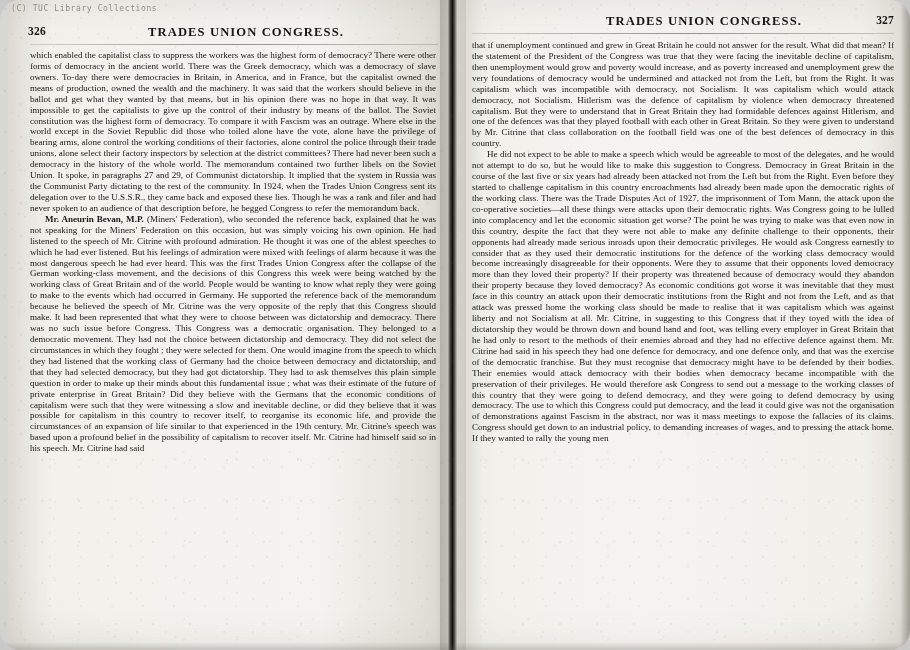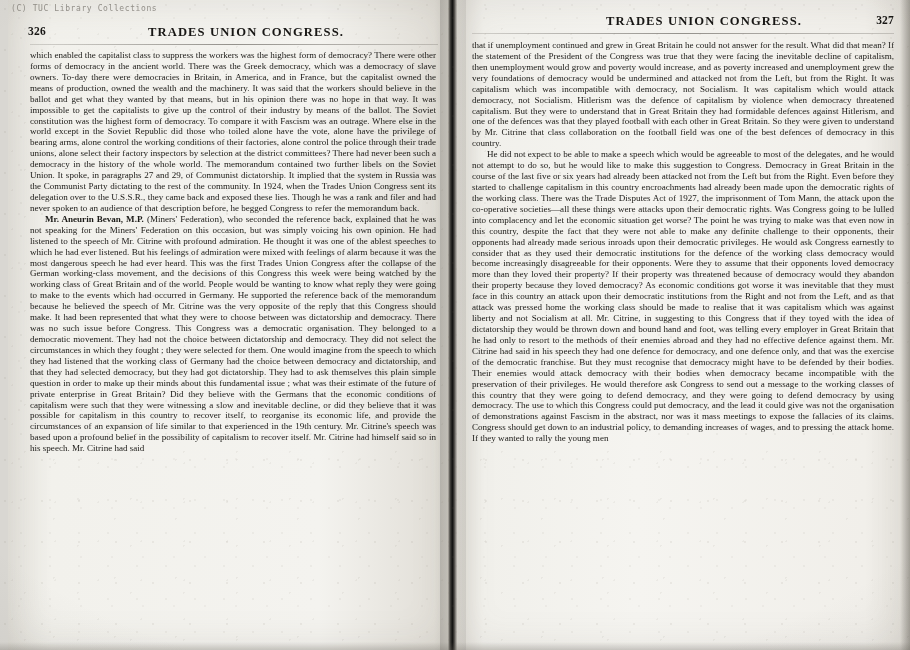--- a/index.html
+++ b/index.html
@@ -9,20 +9,21 @@
     background:#c9c9c9;
     font-family:"Liberation Serif", serif;
   }
 
   
   #scan{
     position:relative;
     width:910px;height:650px;
     background:#d9d7d2;
     overflow:hidden;
+    border-radius:20px;
   }
 
   
   .page{
     position:absolute;
     top:0;
     height:650px;
     background:#efeeea;
     overflow:hidden;
   }

